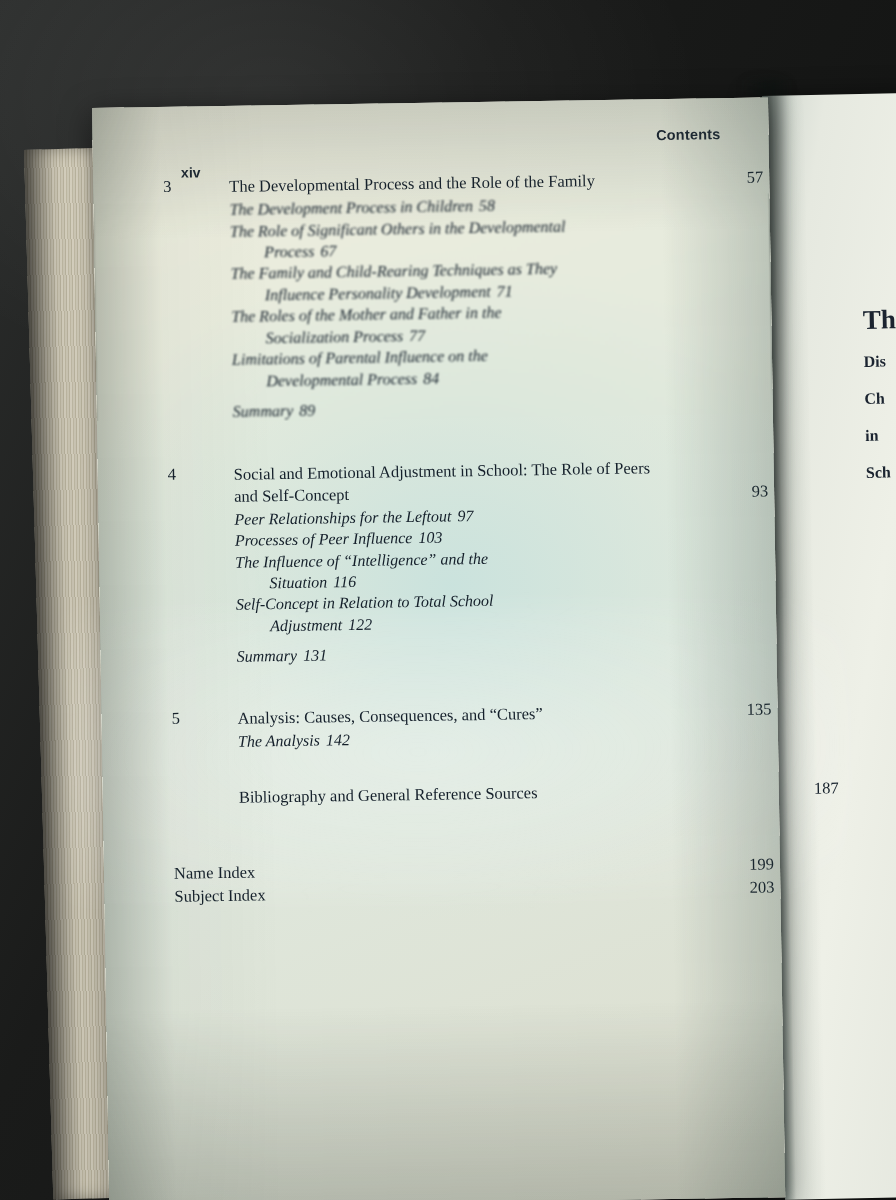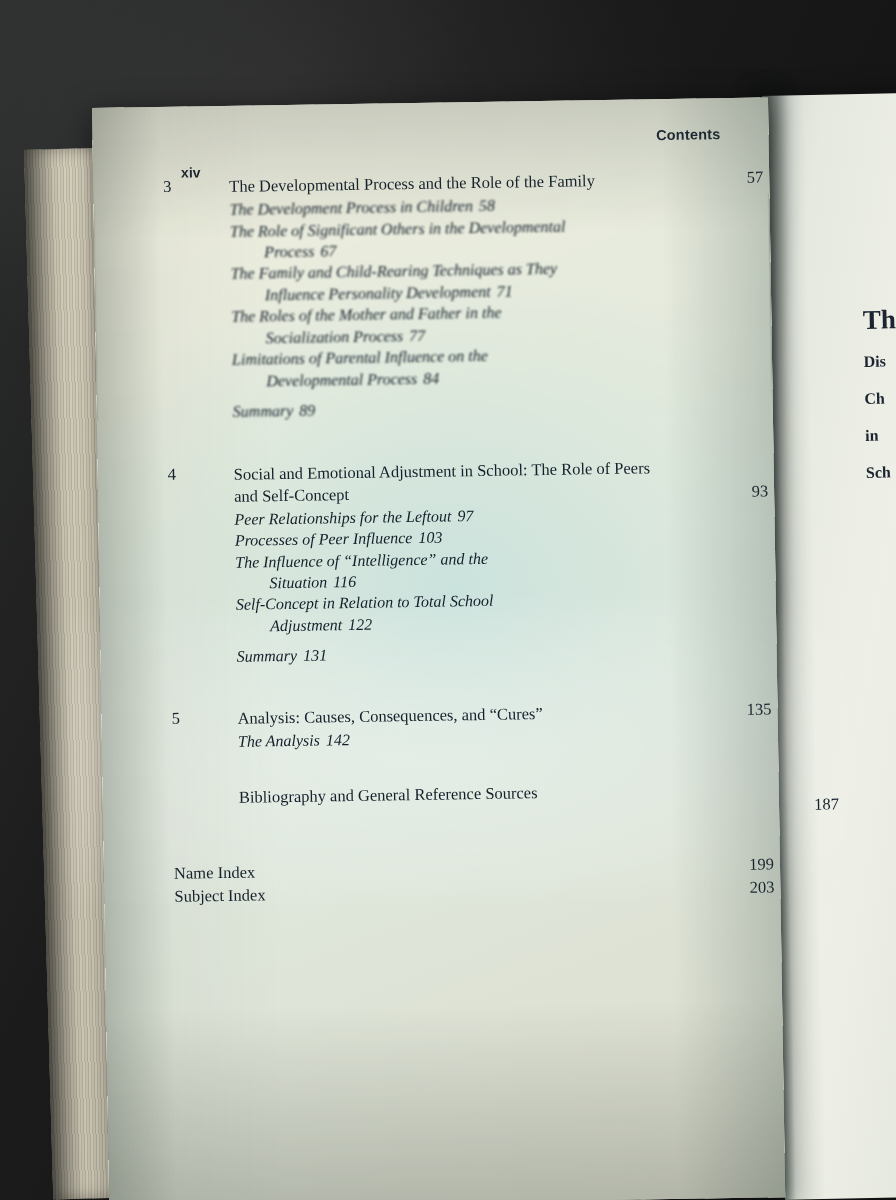--- a/index.html
+++ b/index.html
@@ -260,21 +260,21 @@
     position: relative;
     margin-top: 36px;
     margin-left: 66px;
   }
   .plain-entry .label {
     font-size: 16.5px;
   }
   .plain-entry .pageno {
     position: absolute;
     right: -66px;
-    top: 16px;
+    top: 0;
     width: 40px;
     text-align: right;
     font-size: 16.5px;
   }
 
   .index-block {
     position: absolute;
     left: 0;
     top: 693px;
     width: 600px;

